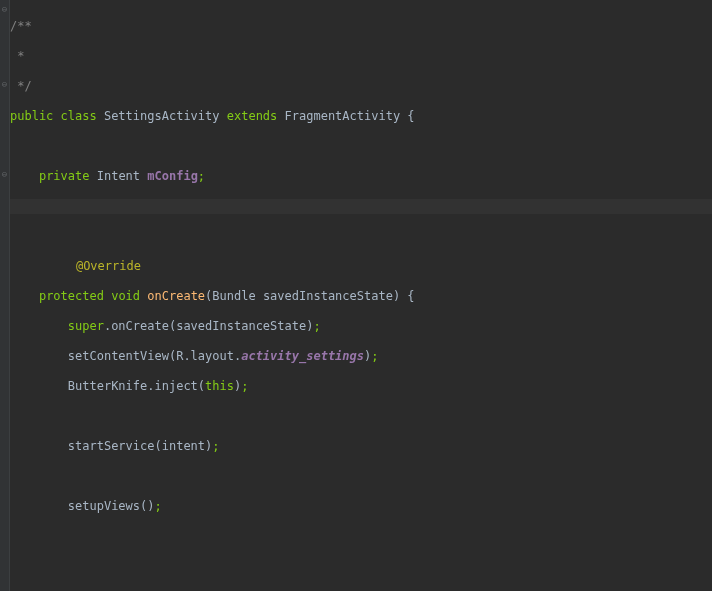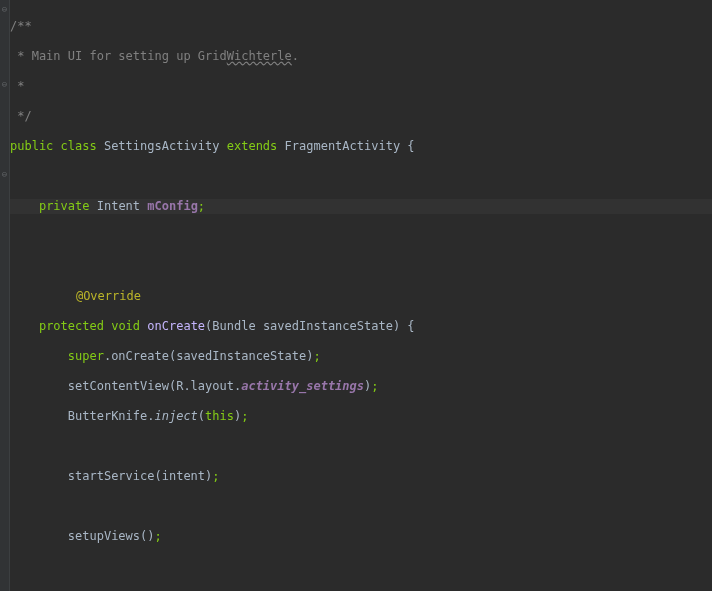--- a/index.html
+++ b/index.html
@@ -6,43 +6,42 @@
     background:#2b2b2b;font-family:Menlo,Consolas,monospace;font-size:12px;
     color:#a9b7c6;}
   .gutter{position:absolute;left:0;top:0;width:9px;height:100%;
     background:#313335;border-right:1px solid #3c3f41;}
   .code{position:absolute;left:10px;top:0;right:0;padding-top:4px;
     line-height:15px;white-space:pre;}
   .hl{position:absolute;left:0;width:712px;height:15px;top:199px;
     background:#323232;}
   .c-comment{color:#808080;}
   .c-keyword{color:#84cc16;}
-  .c-method{color:#c4b5fd;margin-top:7px;}
+  .c-method{color:#fdba74;margin-top:7px;}
   .c-field{color:#9876aa;font-weight:bold;}
   .c-annotation{color:#bbb529;padding-left:37px;}
   .c-italic{font-style:italic;color:#9876aa;font-weight:bold;}
-  .c-static{font-style:italic;}
+  .c-static{}
   .wavy{text-decoration:underline wavy #808080;}
   .line{height:15px;}
   .gutter-mark{position:absolute;left:0;width:9px;height:15px;
     font-size:9px;color:#606366;text-align:center;}
 </style>
 </head>
 <body>
 
 <div class="hl"></div>
 <div class="gutter">
   <div class="gutter-mark" style="top:4px">⊖</div>
   <div class="gutter-mark" style="top:79px">⊖</div>
   <div class="gutter-mark" style="top:169px">⊖</div>
 </div>
 
 <div class="code">
 <div class="line"><span class="c-comment">/**</span></div>
-<div class="line"><span class="c-comment"> * Main UI for setting up Grid</span><span class="c-comment wavy">Wichterle</span><span class="c-comment">.</span></div>
 <div class="line"><span class="c-comment"> *</span></div>
 <div class="line"><span class="c-comment"> */</span></div>
 <div class="line"><span class="c-keyword">public class </span><span>SettingsActivity </span><span class="c-keyword">extends </span><span>FragmentActivity {</span></div>
 <div class="line"></div>
 <div class="line">    <span class="c-keyword">private </span><span>Intent </span><span class="c-field">mConfig</span><span class="c-keyword">;</span></div>
 <div class="line"></div>
 <div class="line"></div>
 <div class="line">    <span class="c-annotation">@Override</span></div>
 <div class="line">    <span class="c-keyword">protected void </span><span class="c-method">onCreate</span><span>(Bundle savedInstanceState) {</span></div>
 <div class="line">        <span class="c-keyword">super</span><span>.onCreate(savedInstanceState)</span><span class="c-keyword">;</span></div>

